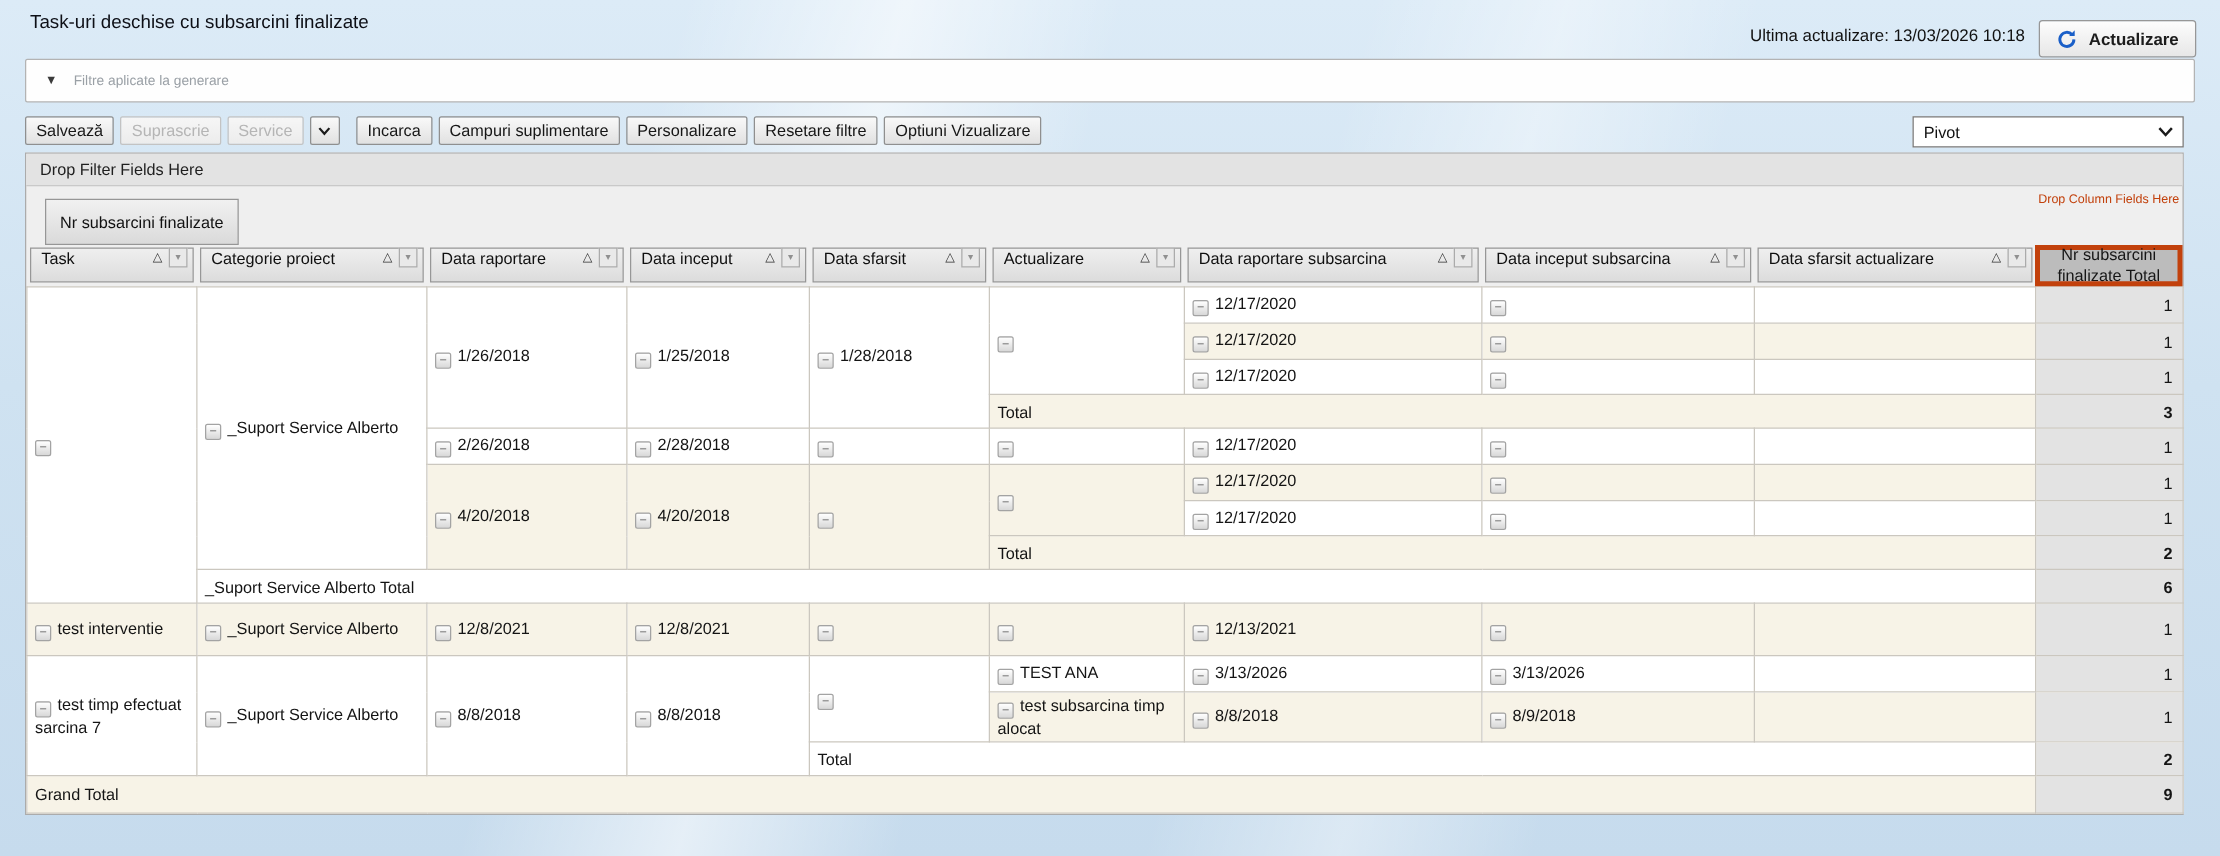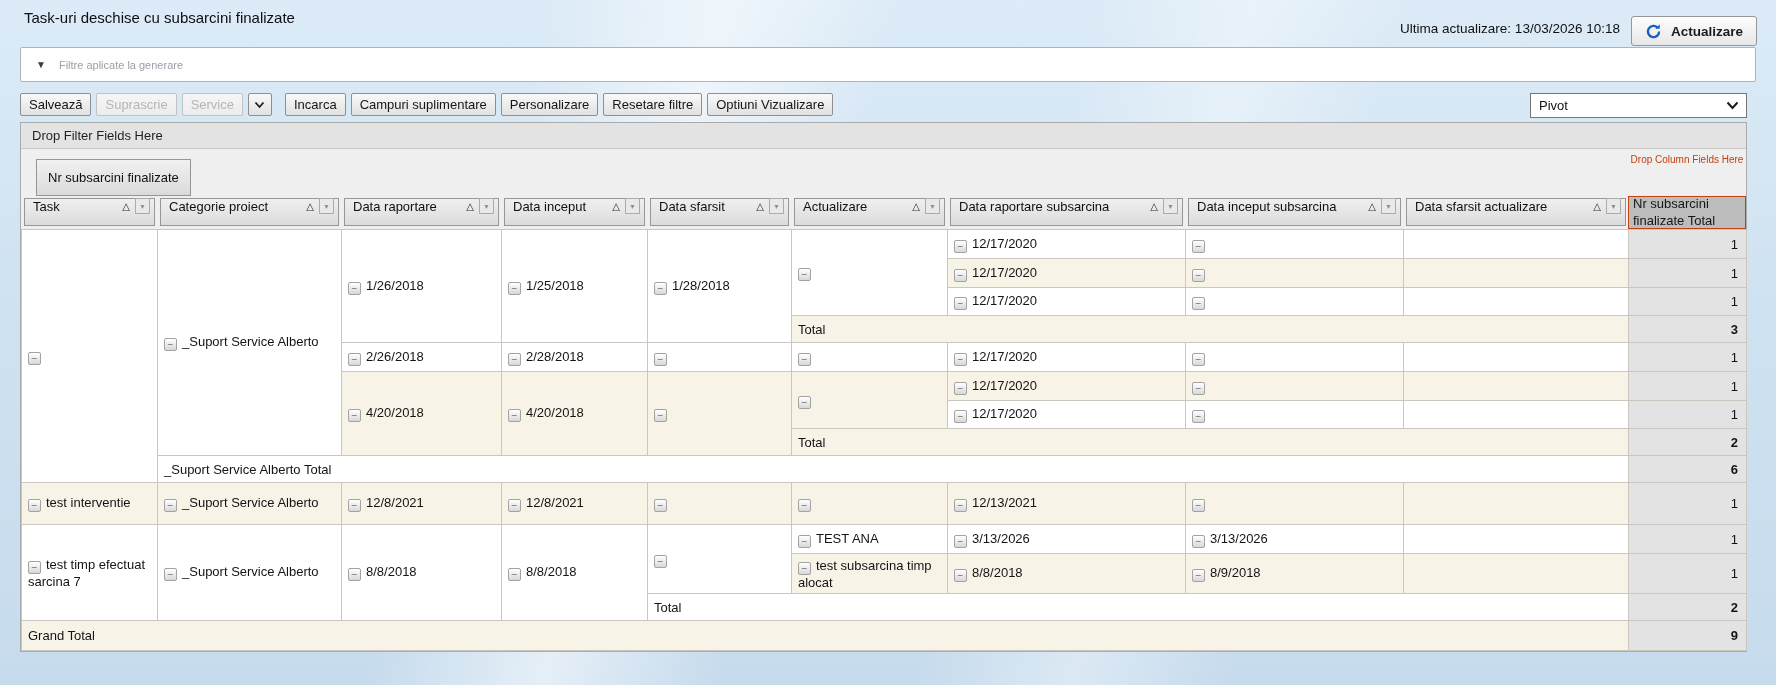--- a/index.html
+++ b/index.html
@@ -46,22 +46,22 @@
   .drop-col { position:absolute; right:0; top:4px; width:118px; text-align:center; font-size:10px; color:#c2410c; line-height:1.3; }
   
   .colhead { display:flex; height:33px; }
   .hcell { padding:2px 2px 3px 3px; }
   .fieldbtn { width:100%; height:100%; border:1px solid #979797; background:linear-gradient(#efefef,#dcdcdc);
     display:flex; align-items:center; gap:5px; padding:0 4px 12px 8px; font-size:13px; color:#101010; cursor:pointer; }
   .fieldbtn .lbl { flex:1; text-align:left; white-space:nowrap; overflow:hidden; }
   .sort { font-size:10px; color:#2e2e2e; }
   .fbox { width:15px; height:16px; border:1px solid #ababab; background:#e9e9e9; display:flex; align-items:center;
     justify-content:center; font-size:7px; color:#909090; cursor:pointer; }
-  .hcell-total { width:118px; background:#bcbcbc; border:1px solid #c2410c; display:flex; align-items:center;
-    justify-content:center; text-align:left; font-size:13px; color:#161616; line-height:1.25; padding:0 4px; }
+  .hcell-total { width:118px; background:#bcbcbc; border:4px solid #c2410c; display:flex; align-items:center;
+    justify-content:center; text-align:center; font-size:13px; color:#161616; line-height:1.25; padding:0 4px; }
   
   table.grid { border-collapse:collapse; table-layout:fixed; width:1725px; background:#fff; border:1px solid #949494; }
   table.grid td { border:1px solid #cbc7bf; font-size:13px; color:#141414; padding:2px 6px; vertical-align:middle; overflow:hidden; }
   .bw { background:#ffffff; }
   .bb { background:#f7f3e7; }
   .tot { background:#e3e3e3 !important; text-align:right; padding-right:8px !important; border-left:1px solid #aeaeae !important; }
   .bold { font-weight:bold; }
   .cic { display:inline-block; width:13px; height:13px; line-height:11px; text-align:center; font-size:10px; color:#6a6a6a;
     background:linear-gradient(#ffffff,#d8d8d8); border:1px solid #a3a3a3; border-radius:2px; vertical-align:-2px;
     margin-right:5px; cursor:pointer; }

